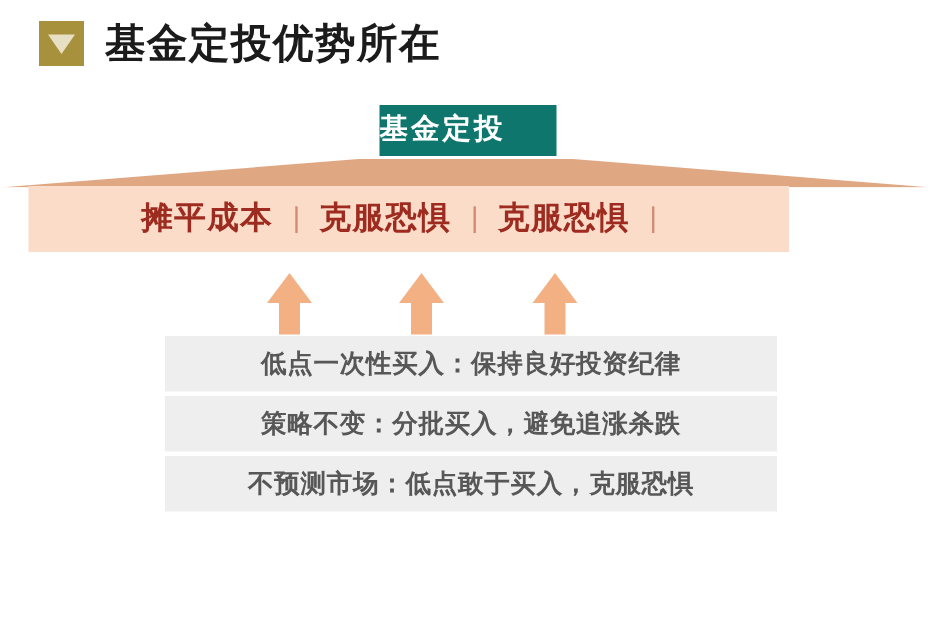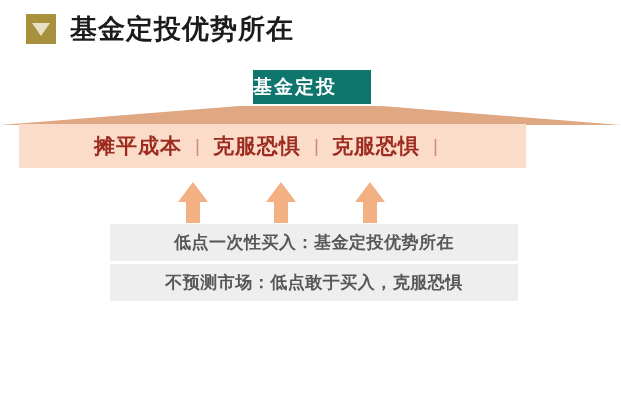--- a/index.html
+++ b/index.html
@@ -206,20 +206,23 @@
     <span class="head"></span>
     <span class="shaft"></span>
   </div>
   <div class="arrow" style="left:355px; top:182px;">
     <span class="head"></span>
     <span class="shaft"></span>
   </div>
 
   <div class="rows">
     <div class="reason-row">
-      <span class="reason-text">低点一次性买入：基金定投优势所在</span>
+      <span class="reason-text">低点一次性买入：保持良好投资纪律</span>
+    </div>
+    <div class="reason-row">
+      <span class="reason-text">策略不变：分批买入，避免追涨杀跌</span>
     </div>
     <div class="reason-row">
       <span class="reason-text">不预测市场：低点敢于买入，克服恐惧</span>
     </div>
   </div>
 
 </div>
 
 </body></html>

